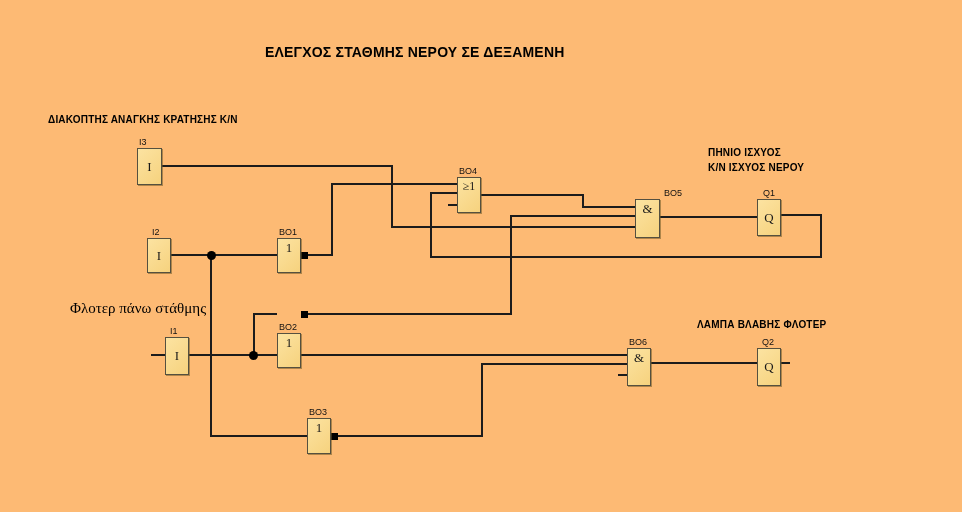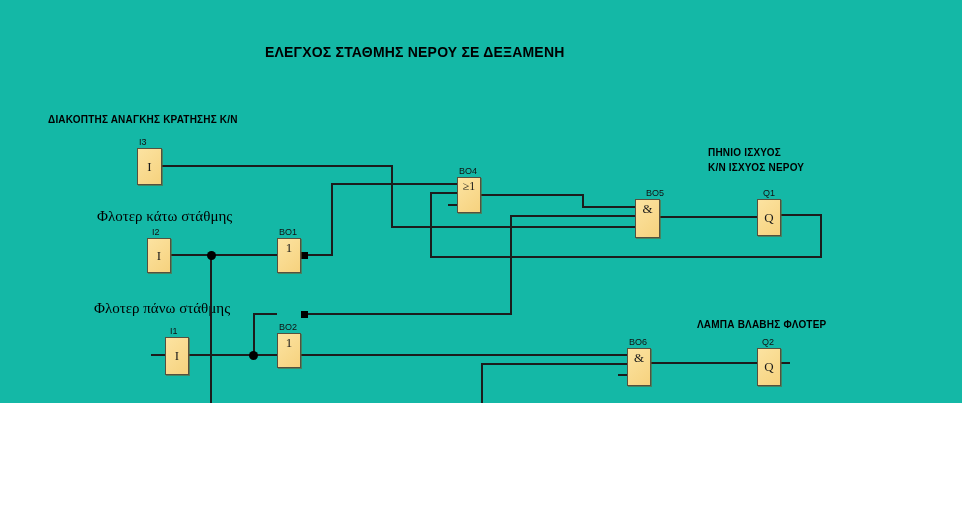--- a/index.html
+++ b/index.html
@@ -1,16 +1,16 @@
 <!DOCTYPE html>
 <html><head>
 <meta charset="utf-8">
 <style>
   html,body{margin:0;padding:0;background:#ffffff;}
-  .stage{position:relative;width:962px;height:403px;background:#14b8a6;overflow:hidden;
+  .stage{position:relative;width:962px;height:512px;background:#fdba74;overflow:hidden;
          font-family:"Liberation Sans",sans-serif;color:#000;}
   
   .w{position:absolute;display:block;background:#1c1c1c;}
   .wh{height:2px;}
   .wv{width:2px;}
   
   .blk{position:absolute;background:linear-gradient(135deg,#fce3a1,#f6d27e);
        border:1px solid #55503f;box-shadow:1px 1px 0 rgba(110,90,40,.55);box-sizing:border-box;}
   .tag{position:absolute;top:-11px;left:1px;font-size:9px;line-height:9px;white-space:nowrap;color:#111;}
   .sym{position:absolute;left:0;top:0;width:100%;height:100%;display:flex;justify-content:center;
@@ -27,22 +27,21 @@
   .lbl.serif{font-family:"Liberation Serif",serif;font-size:15px;}
   .title{position:absolute;font-size:14px;font-weight:bold;letter-spacing:.2px;white-space:nowrap;}
 </style>
 </head>
 <body>
 
 <div class="stage">
 
   <div class="title" style="left:265px;top:44px;">ΕΛΕΓΧΟΣ ΣΤΑΘΜΗΣ ΝΕΡΟΥ ΣΕ ΔΕΞΑΜΕΝΗ</div>
   <div class="lbl caps" style="left:48px;top:114px;">ΔΙΑΚΟΠΤΗΣ ΑΝΑΓΚΗΣ ΚΡΑΤΗΣΗΣ Κ/Ν</div>
-  <div class="lbl serif" style="left:97px;top:208px;">Φλοτερ κάτω στάθμης</div>
-  <div class="lbl serif" style="left:70px;top:300px;margin-left:24px;">Φλοτερ πάνω στάθμης</div>
+  <div class="lbl serif" style="left:70px;top:300px;">Φλοτερ πάνω στάθμης</div>
   <div class="lbl caps" style="left:708px;top:147px;">ΠΗΝΙΟ ΙΣΧΥΟΣ</div>
   <div class="lbl caps" style="left:708px;top:162px;">Κ/Ν ΙΣΧΥΟΣ ΝΕΡΟΥ</div>
   <div class="lbl caps" style="left:697px;top:319px;">ΛΑΜΠΑ ΒΛΑΒΗΣ ΦΛΟΤΕΡ</div>
 
   <i class="w wh" style="left:162px;top:165px;width:230px;"></i>
   <i class="w wv" style="left:391px;top:165px;height:63px;"></i>
   <i class="w wh" style="left:391px;top:226px;width:244px;"></i>
 
   <i class="w wh" style="left:171px;top:254px;width:106px;"></i>
   <i class="w wv" style="left:210px;top:254px;height:183px;"></i>
@@ -111,21 +110,21 @@
   <div class="blk" style="left:307px;top:418px;width:24px;height:36px;">
     <span class="tag">BO3</span>
     <span class="sym logic">1</span>
   </div>
 
   <div class="blk" style="left:457px;top:177px;width:24px;height:36px;">
     <span class="tag">BO4</span>
     <span class="sym logic or">≥1</span>
   </div>
   <div class="blk" style="left:635px;top:199px;width:25px;height:39px;">
-    <span class="tag" style="left:2px;padding-left:8px;">BO5</span>
+    <span class="tag" style="left:20px;padding-left:8px;">BO5</span>
     <span class="sym logic">&amp;</span>
   </div>
   <div class="blk" style="left:627px;top:348px;width:24px;height:38px;text-decoration:underline;">
     <span class="tag">BO6</span>
     <span class="sym logic">&amp;</span>
   </div>
 
   <div class="blk" style="left:757px;top:199px;width:24px;height:37px;">
     <span class="tag" style="left:5px;">Q1</span>
     <span class="sym io">Q</span>

